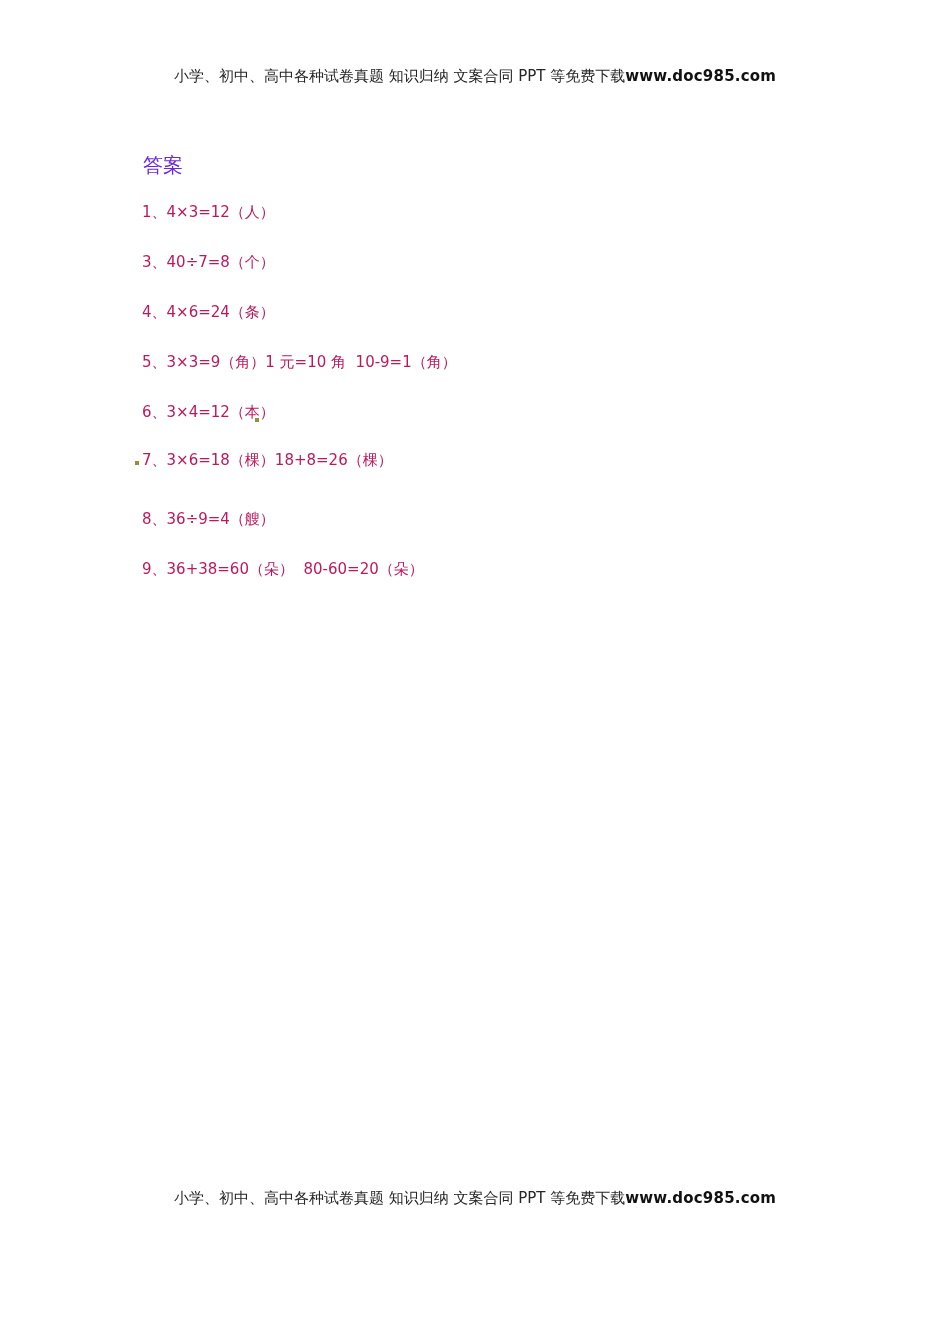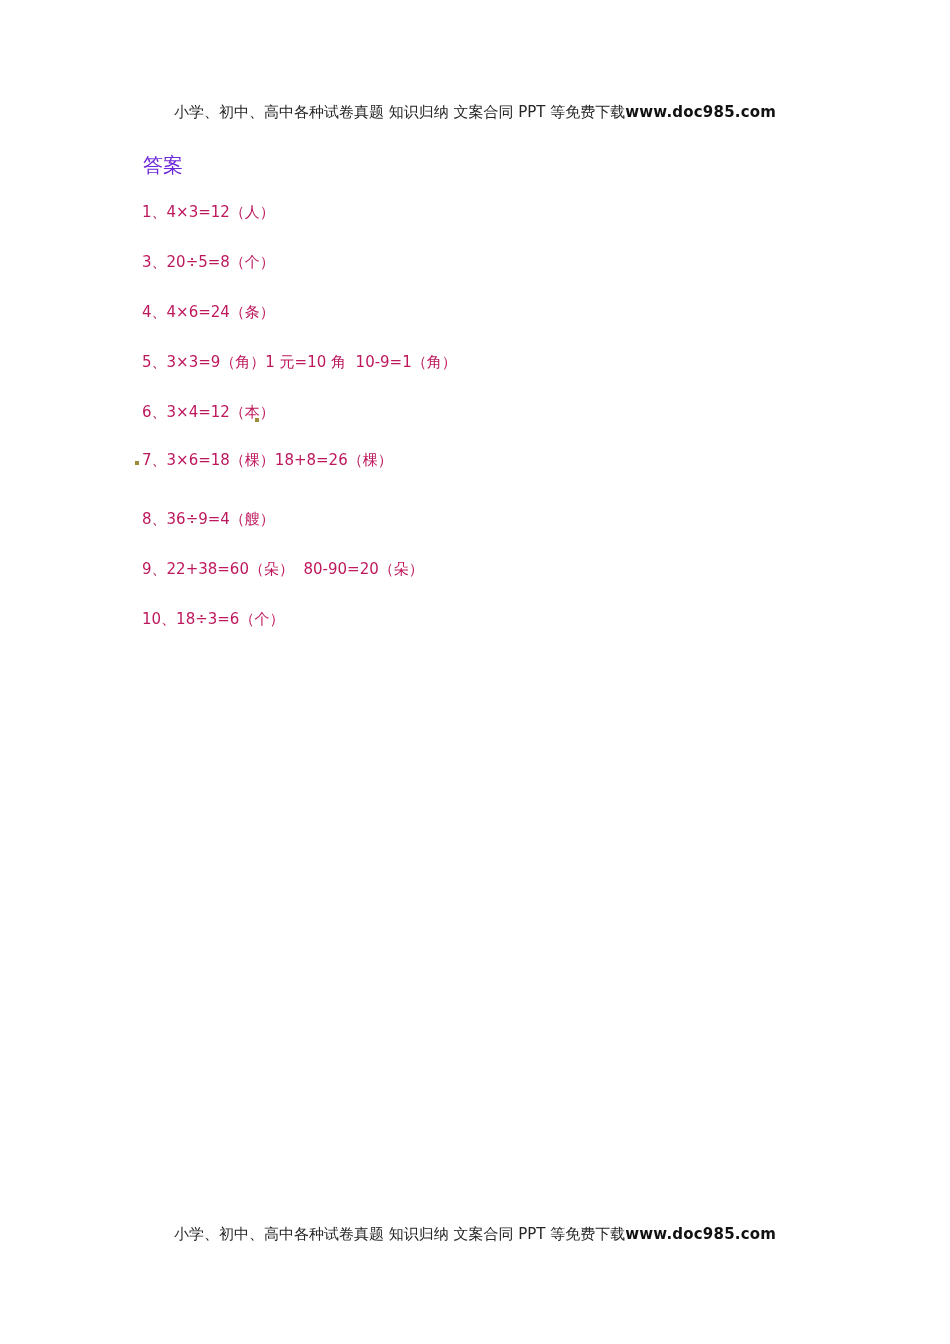--- a/index.html
+++ b/index.html
@@ -27,21 +27,20 @@
     line-height: 18px;
     color: #262626;
     white-space: pre;
   }
   .page-header { top: 67px; }
   .page-footer { top: 1189px; }
   .site-url {
     font-weight: 600;
     color: #111111;
     letter-spacing: 0.2px;
-    margin-top: 36px;
   }
   .doc-title {
     position: absolute;
     left: 143px;
     top: 152px;
     margin: 0;
     font-size: 20px;
     line-height: 26px;
     font-weight: 400;
     color: #6d28d9;
@@ -77,28 +76,27 @@
 
   <div class="page-header">
     <span>小学、初中、高中各种试卷真题 知识归纳 文案合同 PPT 等免费下载</span>
     <span class="site-url">www.doc985.com</span>
   </div>
 
   <h1 class="doc-title">答案</h1>
 
   <div class="answers">
     <div class="answer-line">1、4×3=12（人）</div>
-    <div class="answer-line">3、20÷5=8（个）</div>
+    <div class="answer-line">3、40÷7=8（个）</div>
     <div class="answer-line">4、4×6=24（条）</div>
     <div class="answer-line">5、3×3=9（角）1 元=10 角  10-9=1（角）</div>
     <div class="answer-line">6、3×4=12（本）</div>
     <div class="answer-line">7、3×6=18（棵）18+8=26（棵）</div>
     <div class="answer-line">8、36÷9=4（艘）</div>
-    <div class="answer-line">9、22+38=60（朵）  80-90=20（朵）</div>
-    <div class="answer-line">10、18÷3=6（个）</div>
+    <div class="answer-line">9、36+38=60（朵）  80-60=20（朵）</div>
   </div>
 
   <span class="stray-dot dot-line5"></span>
   <span class="stray-dot dot-line6"></span>
 
   <div class="page-footer">
     <span>小学、初中、高中各种试卷真题 知识归纳 文案合同 PPT 等免费下载</span>
     <span class="site-url">www.doc985.com</span>
   </div>
 

